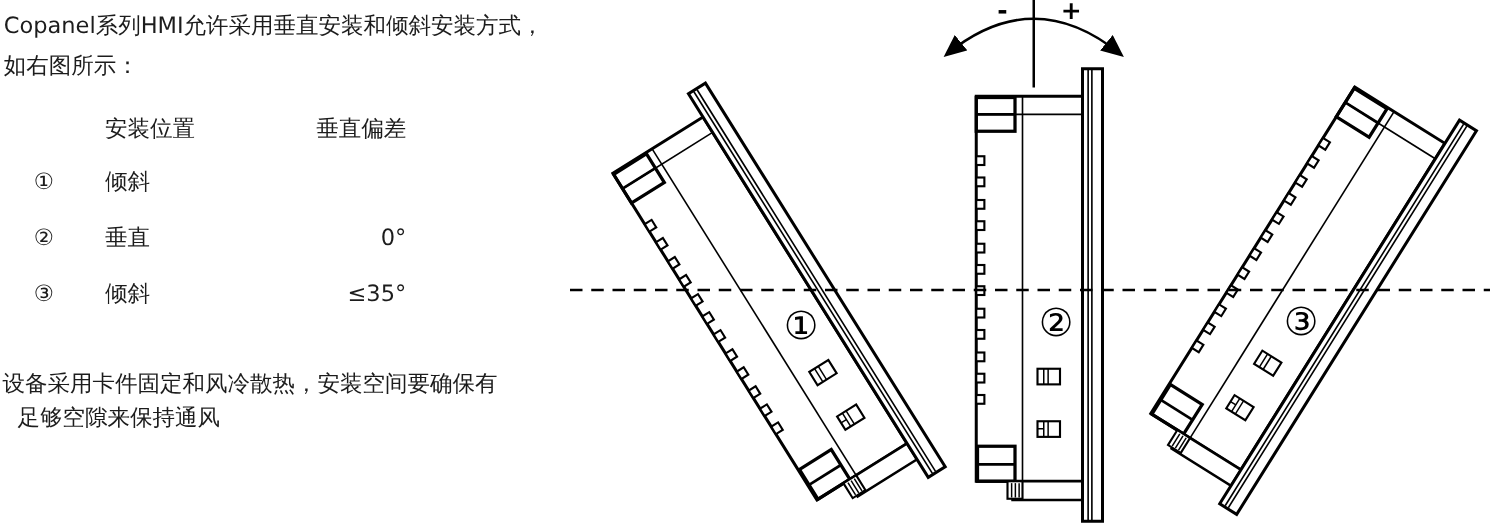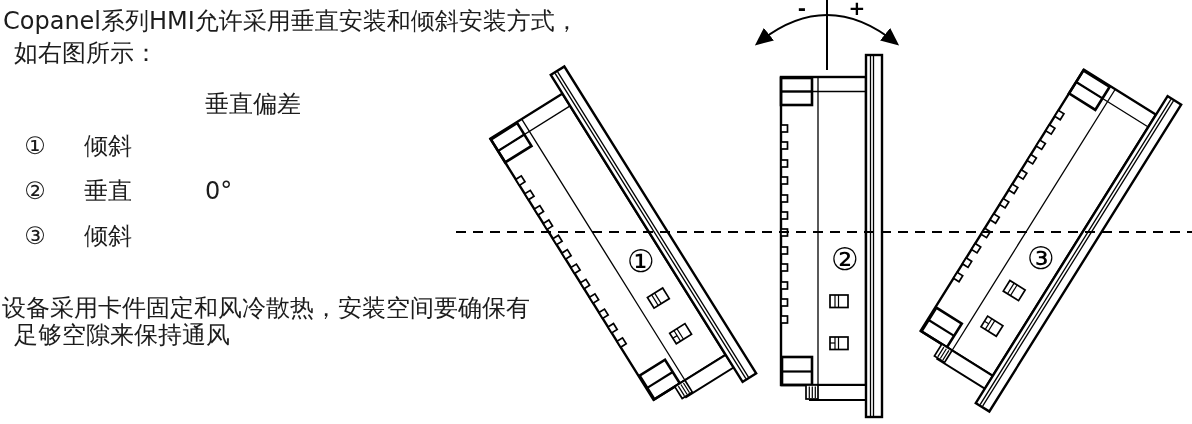--- a/index.html
+++ b/index.html
@@ -1,50 +1,52 @@
 <!DOCTYPE html>
 <html><head>
 <meta charset="utf-8">
 <style>
   html,body{margin:0;padding:0}
   body{
     width:1192px;height:424px;position:relative;overflow:hidden;
     background:#ffffff;color:#1c1c1c;
     font-family:"DejaVu Sans","Liberation Sans",sans-serif;
   }
-  .txt{position:absolute;white-space:nowrap;font-size:24px;line-height:30px}
+  .txt{position:absolute;white-space:nowrap;font-size:18px;line-height:30px}
   .trow{position:absolute;left:0;width:350px;height:30px}
   .c1{position:absolute;left:16px;width:38px;text-align:center}
   .c2{position:absolute;left:84px}
-  .c3{position:absolute;left:205px;width:120px;text-align:left}
+  .c3{position:absolute;left:205px;width:120px;text-align:right}
   svg{position:absolute;left:0;top:0}
   svg text{font-family:"DejaVu Sans","Liberation Sans",sans-serif}
 </style>
 </head>
 <body>
 
 <div class="txt" style="left:3px;top:6px">Copanel系列HMI允许采用垂直安装和倾斜安装方式，</div>
-<div class="txt" style="left:14px;top:38px">如右图所示：</div>
+<div class="txt" style="left:3px;top:38px">如右图所示：</div>
 
 <div class="txt trow" style="top:89px">
+  <span class="c2">安装位置</span>
   <span class="c3">垂直偏差</span>
 </div>
 
 <div class="txt trow" style="top:131px">
   <span class="c1">①</span>
   <span class="c2">倾斜</span>
 </div>
 <div class="txt trow" style="top:176px">
   <span class="c1">②</span>
   <span class="c2">垂直</span>
   <span class="c3">0°</span>
 </div>
 <div class="txt trow" style="top:221px">
   <span class="c1">③</span>
   <span class="c2">倾斜</span>
+  <span class="c3">≤35°</span>
 </div>
 
 <div class="txt" style="left:2px;top:293px">设备采用卡件固定和风冷散热，安装空间要确保有</div>
 <div class="txt" style="left:14px;top:320px">足够空隙来保持通风</div>
 
 <svg width="1192" height="424" viewBox="0 0 1192 424">
   <defs>
     <marker id="arrowhead" markerWidth="9" markerHeight="8" refX="7" refY="4" orient="auto-start-reverse" markerUnits="strokeWidth">
       <path d="M0,0 L9,4 L0,8 Z" fill="#000"></path>
     </marker>

